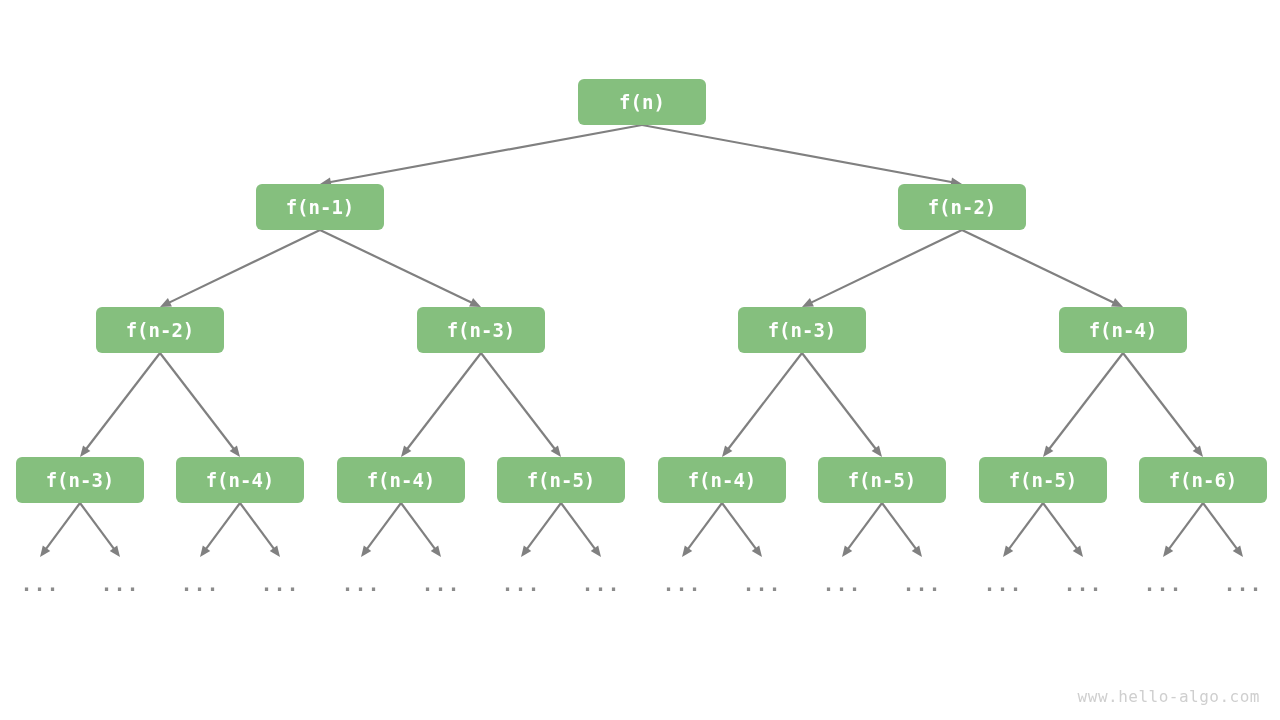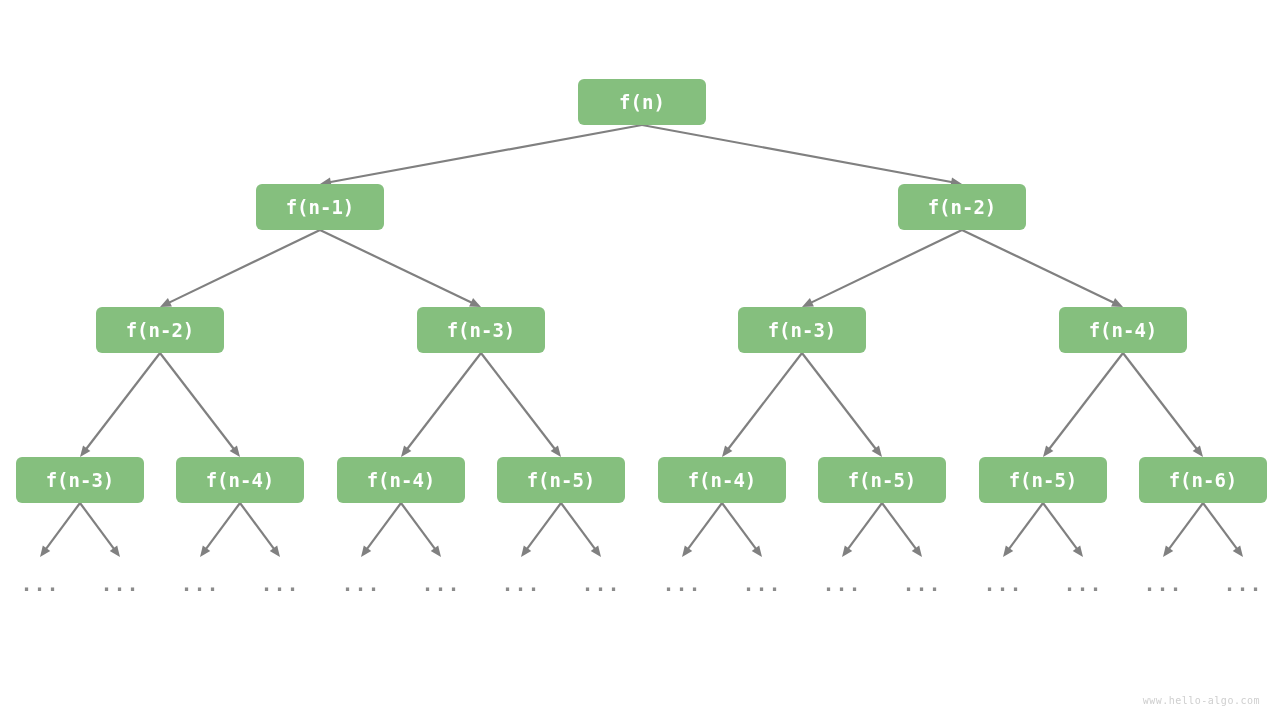--- a/index.html
+++ b/index.html
@@ -51,21 +51,21 @@
     text-anchor: middle;
     dominant-baseline: middle;
     letter-spacing: 1px;
   }
   .watermark {
     position: absolute;
     right: 20px;
     bottom: 14px;
     color: #cfcfcf;
     font-family: "DejaVu Sans Mono", monospace;
-    font-size: 10px;
+    font-size: 16px;
     letter-spacing: 0.5px;
     white-space: nowrap;
   }
 </style>
 </head>
 <body>
 
 <div id="canvas">
   <svg class="tree" viewBox="0 0 1280 720" xmlns="http://www.w3.org/2000/svg">
     <g id="edges-layer">

